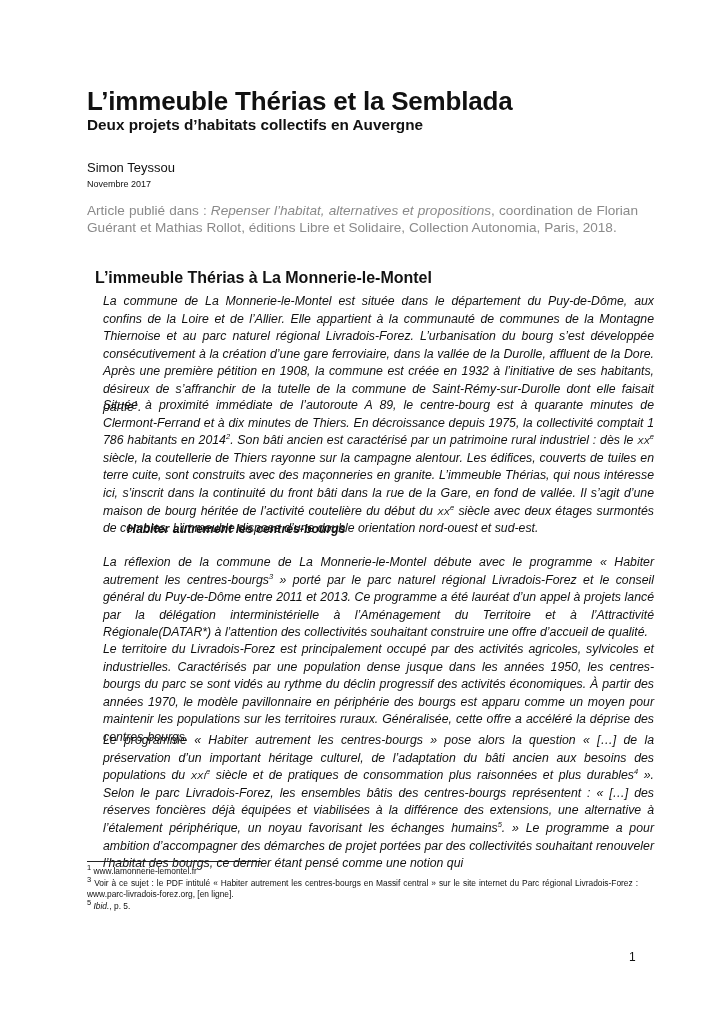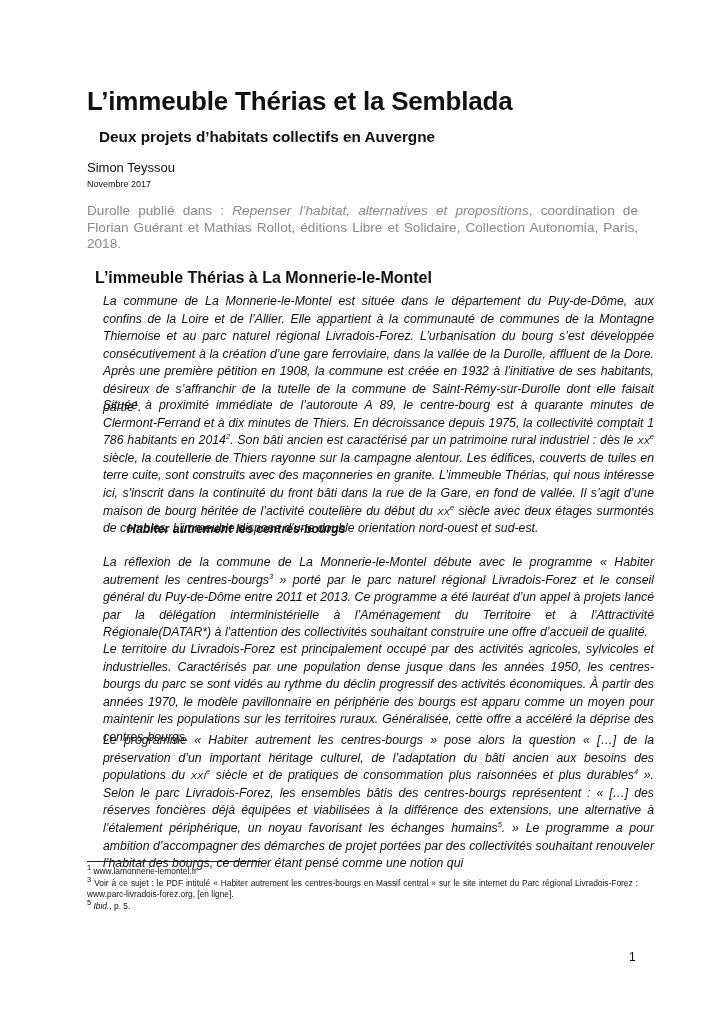--- a/index.html
+++ b/index.html
@@ -1,20 +1,20 @@
 <!DOCTYPE html>
 <html><head>
 <meta charset="utf-8">
 <style>
   html, body { margin: 0; padding: 0; background: #ffffff; }
   body { width: 724px; height: 1024px; position: relative; overflow: hidden;
          font-family: "Liberation Sans", sans-serif; color: #111; }
   .page { position: absolute; left: 87px; top: 0; width: 551px; }
   .title { position: absolute; top: 86px; left: 0; font-size: 26px; font-weight: bold; letter-spacing: -0.2px; margin: 0; white-space: nowrap; }
-  .subtitle { position: absolute; top: 116px; left: 0; font-size: 15.3px; font-weight: bold; margin: 12px; white-space: nowrap; text-align: right; }
+  .subtitle { position: absolute; top: 116px; left: 0; font-size: 15.3px; font-weight: bold; margin: 0; white-space: nowrap; text-align: right; }
   .author { position: absolute; top: 160px; left: 0; font-size: 13px; }
   .date { position: absolute; top: 179px; left: 0; font-size: 9px; }
   .pubinfo { position: absolute; top: 203px; left: 0; width: 551px; font-size: 13.6px; line-height: 16.5px; color: #8a8a8a; text-align: justify; }
   .pubinfo .it { font-style: italic; }
   .h2 { position: absolute; top: 261px; left: 0; font-size: 16px; font-weight: bold; margin: 8px; white-space: nowrap; }
   .h3 { position: absolute; top: 522px; left: 0; font-size: 12.3px; font-weight: bold; font-style: italic; margin: 0; white-space: nowrap; padding-left: 40px; }
   .para { position: absolute; left: 16px; width: 551px; font-size: 12.3px; line-height: 17.6px; text-align: justify; margin: 0; font-style: italic; }
   .para sup, .fn sup { font-size: 7.5px; line-height: 0; vertical-align: super; }
   .p1 { top: 293px; } .p2 { top: 397px; } .p3 { top: 554px; } .p4 { top: 641px; } .p5 { top: 732px; }
   .fn-rule { position: absolute; top: 861px; left: 0; width: 174px; height: 0; border-top: 1px solid #222; }
@@ -25,21 +25,21 @@
 </style>
 </head>
 <body>
 
 <div class="page">
   <h1 class="title">L’immeuble Thérias et la Semblada</h1>
   <h2 class="subtitle">Deux projets d’habitats collectifs en Auvergne</h2>
   <div class="author">Simon Teyssou</div>
   <div class="date">Novembre 2017</div>
 
-  <div class="pubinfo"><span>Durolle publié dans : </span><span class="it">Repenser l’habitat, alternatives et propositions</span><span>, coordination de Florian Guérant et Mathias Rollot, éditions Libre et Solidaire, Collection Autonomia, Paris, 2018.</span></div>
+  <div class="pubinfo"><span>Article publié dans : </span><span class="it">Repenser l’habitat, alternatives et propositions</span><span>, coordination de Florian Guérant et Mathias Rollot, éditions Libre et Solidaire, Collection Autonomia, Paris, 2018.</span></div>
 
   <h3 class="h2">L’immeuble Thérias à La Monnerie-le-Montel</h3>
 
   <p class="para p1"><span>La commune de La Monnerie-le-Montel est située dans le département du Puy-de-Dôme, aux confins de la Loire et de l’Allier. Elle appartient à la communauté de communes de la Montagne Thiernoise et au parc naturel régional Livradois-Forez. L’urbanisation du bourg s’est développée consécutivement à la création d’une gare ferroviaire, dans la vallée de la Durolle, affluent de la Dore. Après une première pétition en 1908, la commune est créée en 1932 à l’initiative de ses habitants, désireux de s’affranchir de la tutelle de la commune de Saint-Rémy-sur-Durolle dont elle faisait partie</span><sup>1</sup><span>.</span></p>
 
   <p class="para p2"><span>Située à proximité immédiate de l’autoroute A 89, le centre-bourg est à quarante minutes de Clermont-Ferrand et à dix minutes de Thiers. En décroissance depuis 1975, la collectivité comptait 1 786 habitants en 2014</span><sup>2</sup><span>. Son bâti ancien est caractérisé par un patrimoine rural industriel : dès le </span><span style="font-size:9.5px">XX</span><sup>e</sup><span> siècle, la coutellerie de Thiers rayonne sur la campagne alentour. Les édifices, couverts de tuiles en terre cuite, sont construits avec des maçonneries en granite. L’immeuble Thérias, qui nous intéresse ici, s’inscrit dans la continuité du front bâti dans la rue de la Gare, en fond de vallée. Il s’agit d’une maison de bourg héritée de l’activité coutelière du début du </span><span style="font-size:9.5px">XX</span><sup>e</sup><span> siècle avec deux étages surmontés de combles. L’immeuble dispose d’une double orientation nord-ouest et sud-est.</span></p>
 
   <h4 class="h3">Habiter autrement les centres-bourgs</h4>
 
   <p class="para p3"><span>La réflexion de la commune de La Monnerie-le-Montel débute avec le programme « Habiter autrement les centres-bourgs</span><sup>3</sup><span> » porté par le parc naturel régional Livradois-Forez et le conseil général du Puy-de-Dôme entre 2011 et 2013. Ce programme a été lauréat d’un appel à projets lancé par la délégation interministérielle à l’Aménagement du Territoire et à l’Attractivité Régionale(DATAR*) à l’attention des collectivités souhaitant construire une offre d’accueil de qualité.</span></p>

